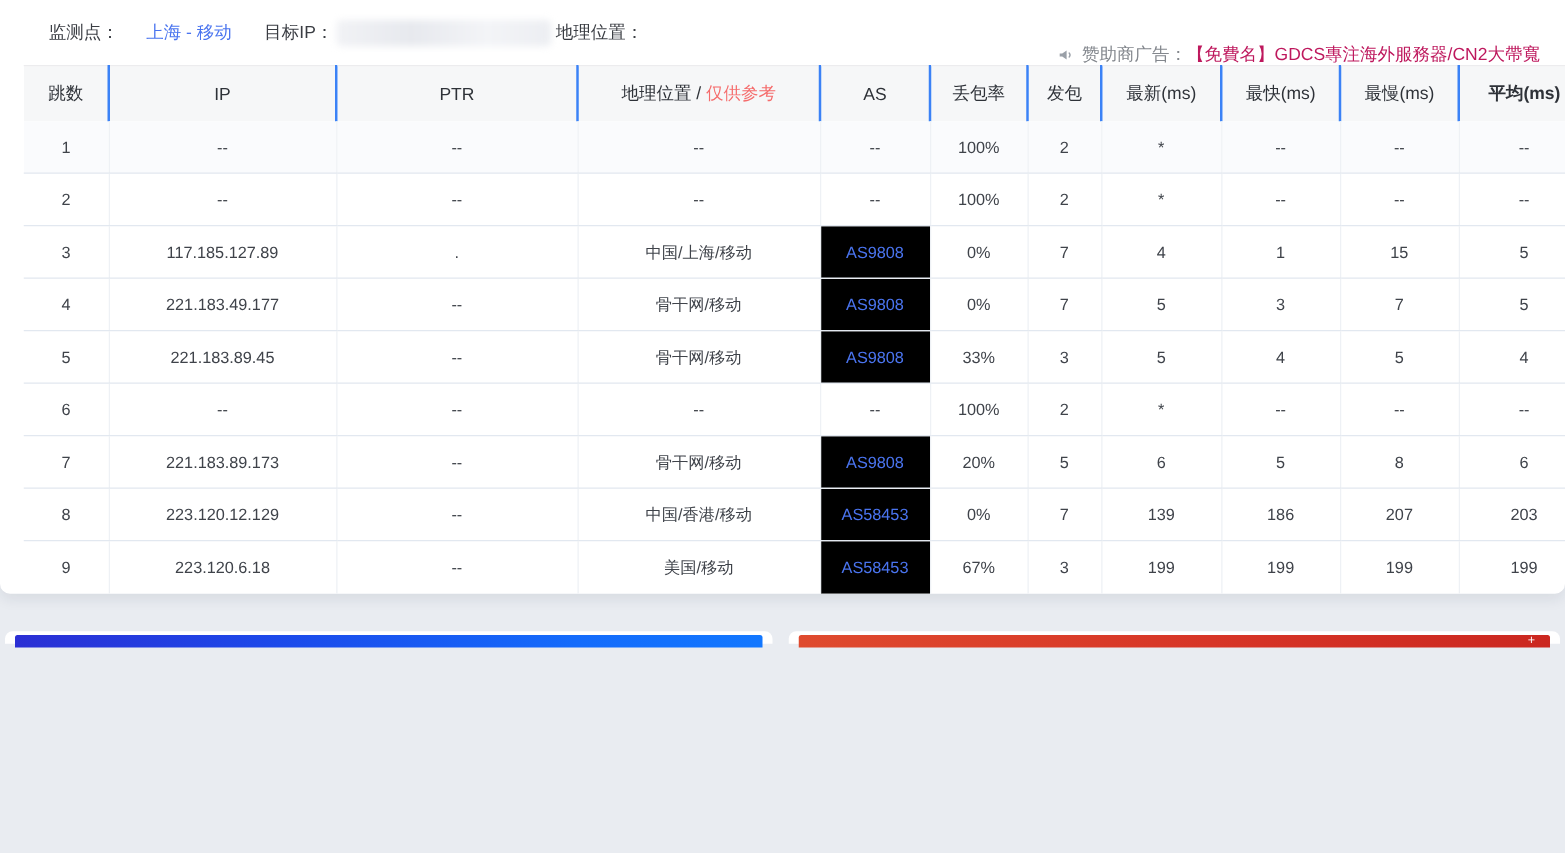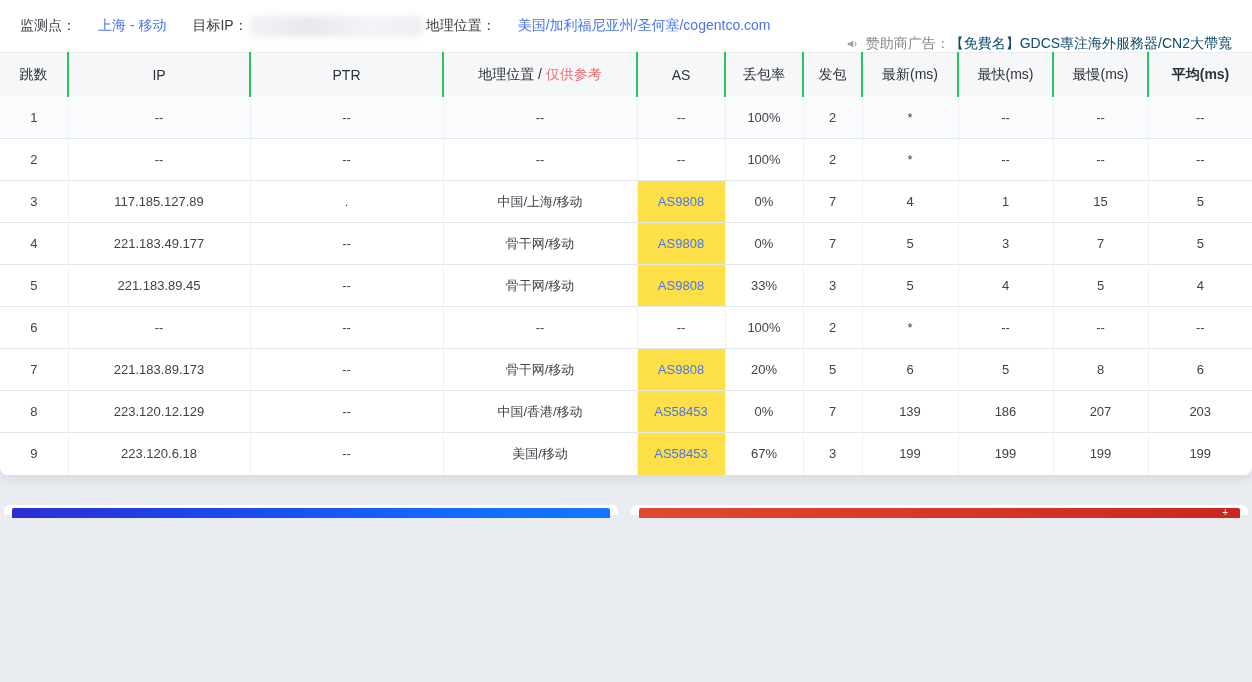--- a/index.html
+++ b/index.html
@@ -8,20 +8,21 @@
     font-family: "Liberation Sans", "DejaVu Sans", sans-serif;
     background: #e9ecf1;
     color: #3f434a;
   }
   .card {
     width: 1252px;
     background: #ffffff;
     border-radius: 0 0 8px 8px;
     box-shadow: 0 5px 10px rgba(30,40,60,.08);
     overflow: hidden;
+    padding-left: 19px;
   }
   
   .topbar {
     height: 52px;
     display: flex;
     align-items: center;
     justify-content: space-between;
     padding: 0 20px;
     font-size: 14px;
     background: #fff;
@@ -35,32 +36,32 @@
     border-radius: 4px;
     filter: blur(3px);
     vertical-align: middle;
   }
   .redact-ip-top {
     width: 172px; height: 21px; margin: 0 4px 0 2px;
     background: linear-gradient(90deg,#f1f2f5,#e7e9ee 35%,#f3f4f7 70%,#eceef2);
   }
   .topbar-right { display: flex; align-items: center; white-space: nowrap; color: #83878d; margin-top: 36px; }
   .topbar-right .icon { display: inline-flex; margin-right: 6px; }
-  .sponsor-text { color: #0c4a6e; text-decoration: none; }
+  .sponsor-text { color: #be185d; text-decoration: none; }
   
   table {
     width: 1252px;
     border-collapse: collapse;
     table-layout: fixed;
   }
   thead th {
     height: 44px;
     background: #f6f7f8;
     border-top: 1px solid #ececee;
-    border-right: 2px solid #22c55e;
+    border-right: 2px solid #3b82f6;
     font-weight: normal;
     font-size: 14px;
     color: #2e3238;
     text-align: center;
     white-space: nowrap;
     overflow: hidden;
   }
   thead th:last-child { border-right: none; font-weight: bold; }
   thead .note { color: #f56c6c; }
   tbody td {
@@ -71,21 +72,21 @@
     border-bottom: 1px solid #e2e8f0;
     border-right: 1px solid #eef1f5;
     white-space: nowrap;
     overflow: hidden;
     text-overflow: ellipsis;
     padding: 0 4px;
   }
   tbody td:last-child { border-right: none; }
   tbody tr:last-child td { border-bottom: none; }
   tbody tr:first-child td { background: #fafbfd; }
-  td.as-filled { background: #fde047; }
+  td.as-filled { background: #000000; }
   a.as-link { color: #4a74ef; text-decoration: none; }
   .redact-ip {
     width: 168px; height: 19px; filter: blur(4px); border-radius: 3px;
     background: linear-gradient(90deg,#efe9ea,#e2dce0 40%,#f0ecee 80%,#e9e4e6);
   }
   .redact-as {
     width: 66px; height: 18px; filter: blur(4px); border-radius: 3px;
     background: linear-gradient(90deg,#d4def4,#c6d4f2 60%,#dde4f6);
   }
   
@@ -112,21 +113,20 @@
 <div class="card">
 
   <div class="topbar">
     <div class="topbar-left">
       <span class="tb-label">监测点：</span>
       <a href="#" class="blue-link">上海 - 移动</a>
       <span class="tb-gap"></span>
       <span class="tb-label">目标IP：</span>
       <span class="redact redact-ip-top"></span>
       <span class="tb-label">地理位置：</span>
-      <a href="#" class="blue-link">美国/加利福尼亚州/圣何塞/cogentco.com</a>
     </div>
     <div class="topbar-right">
       <span class="icon">
         <svg width="14" height="14" viewBox="0 0 24 24">
           <path d="M3 10v4h3.5l6 4.2V5.8L6.5 10H3z" fill="#9aa0a8"></path>
           <path d="M16 9.2a4.2 4.2 0 0 1 0 5.6" fill="none" stroke="#9aa0a8" stroke-width="1.8" stroke-linecap="round"></path>
         </svg>
       </span>
       <span>赞助商广告：</span>
       <a href="#" class="sponsor-text">【免費名】GDCS專注海外服務器/CN2大帶寬</a>

